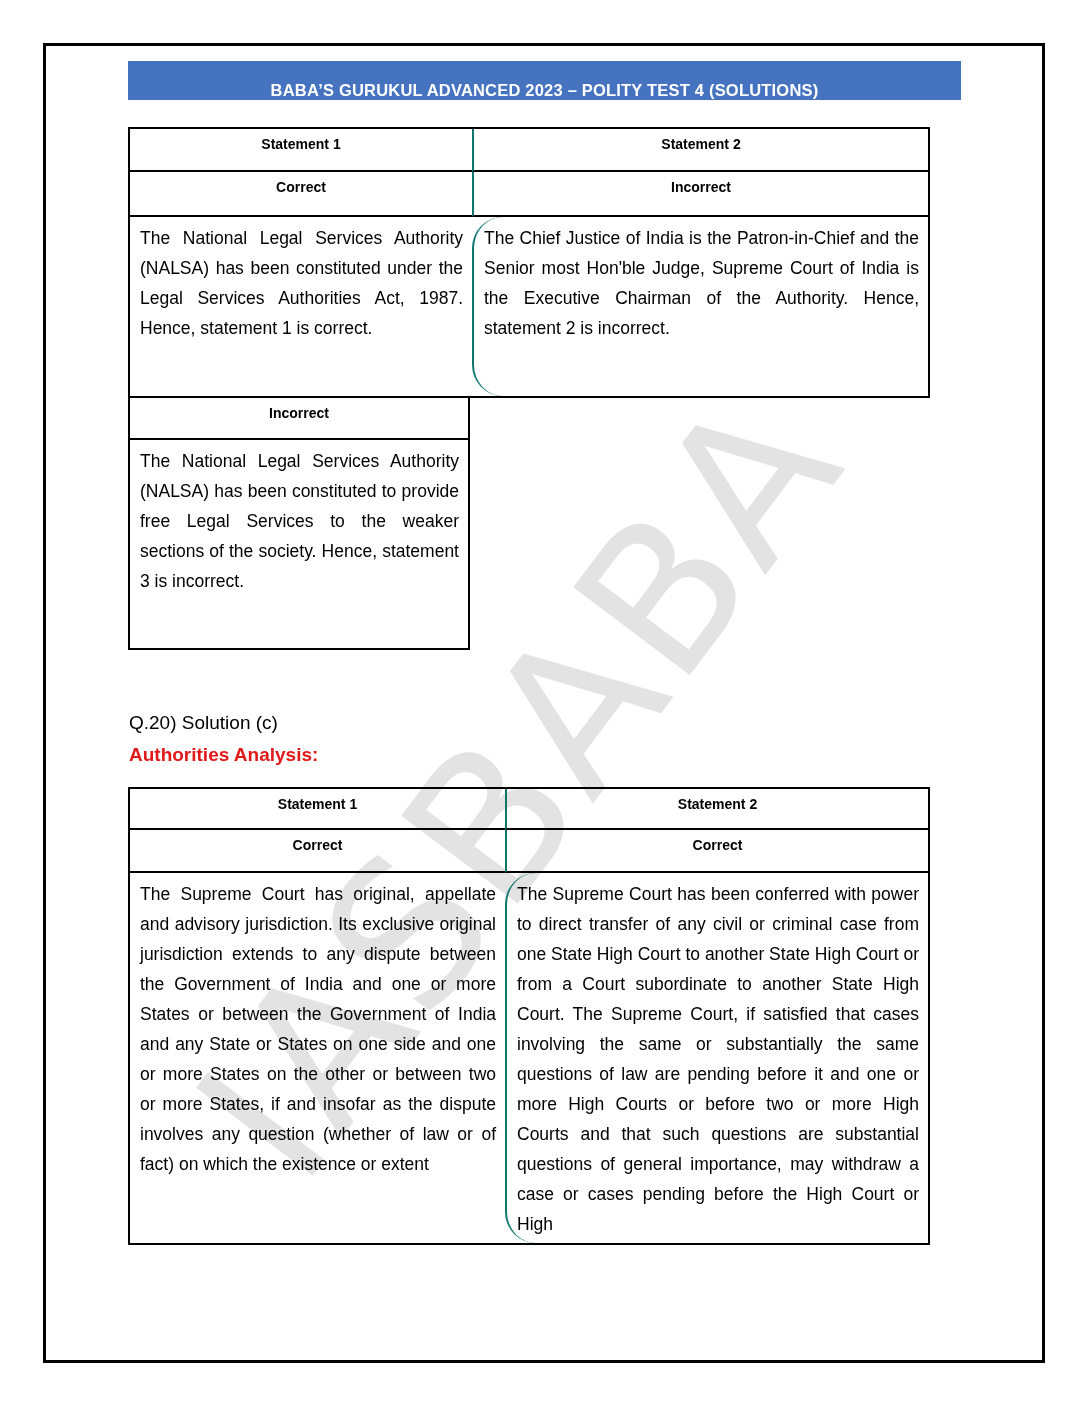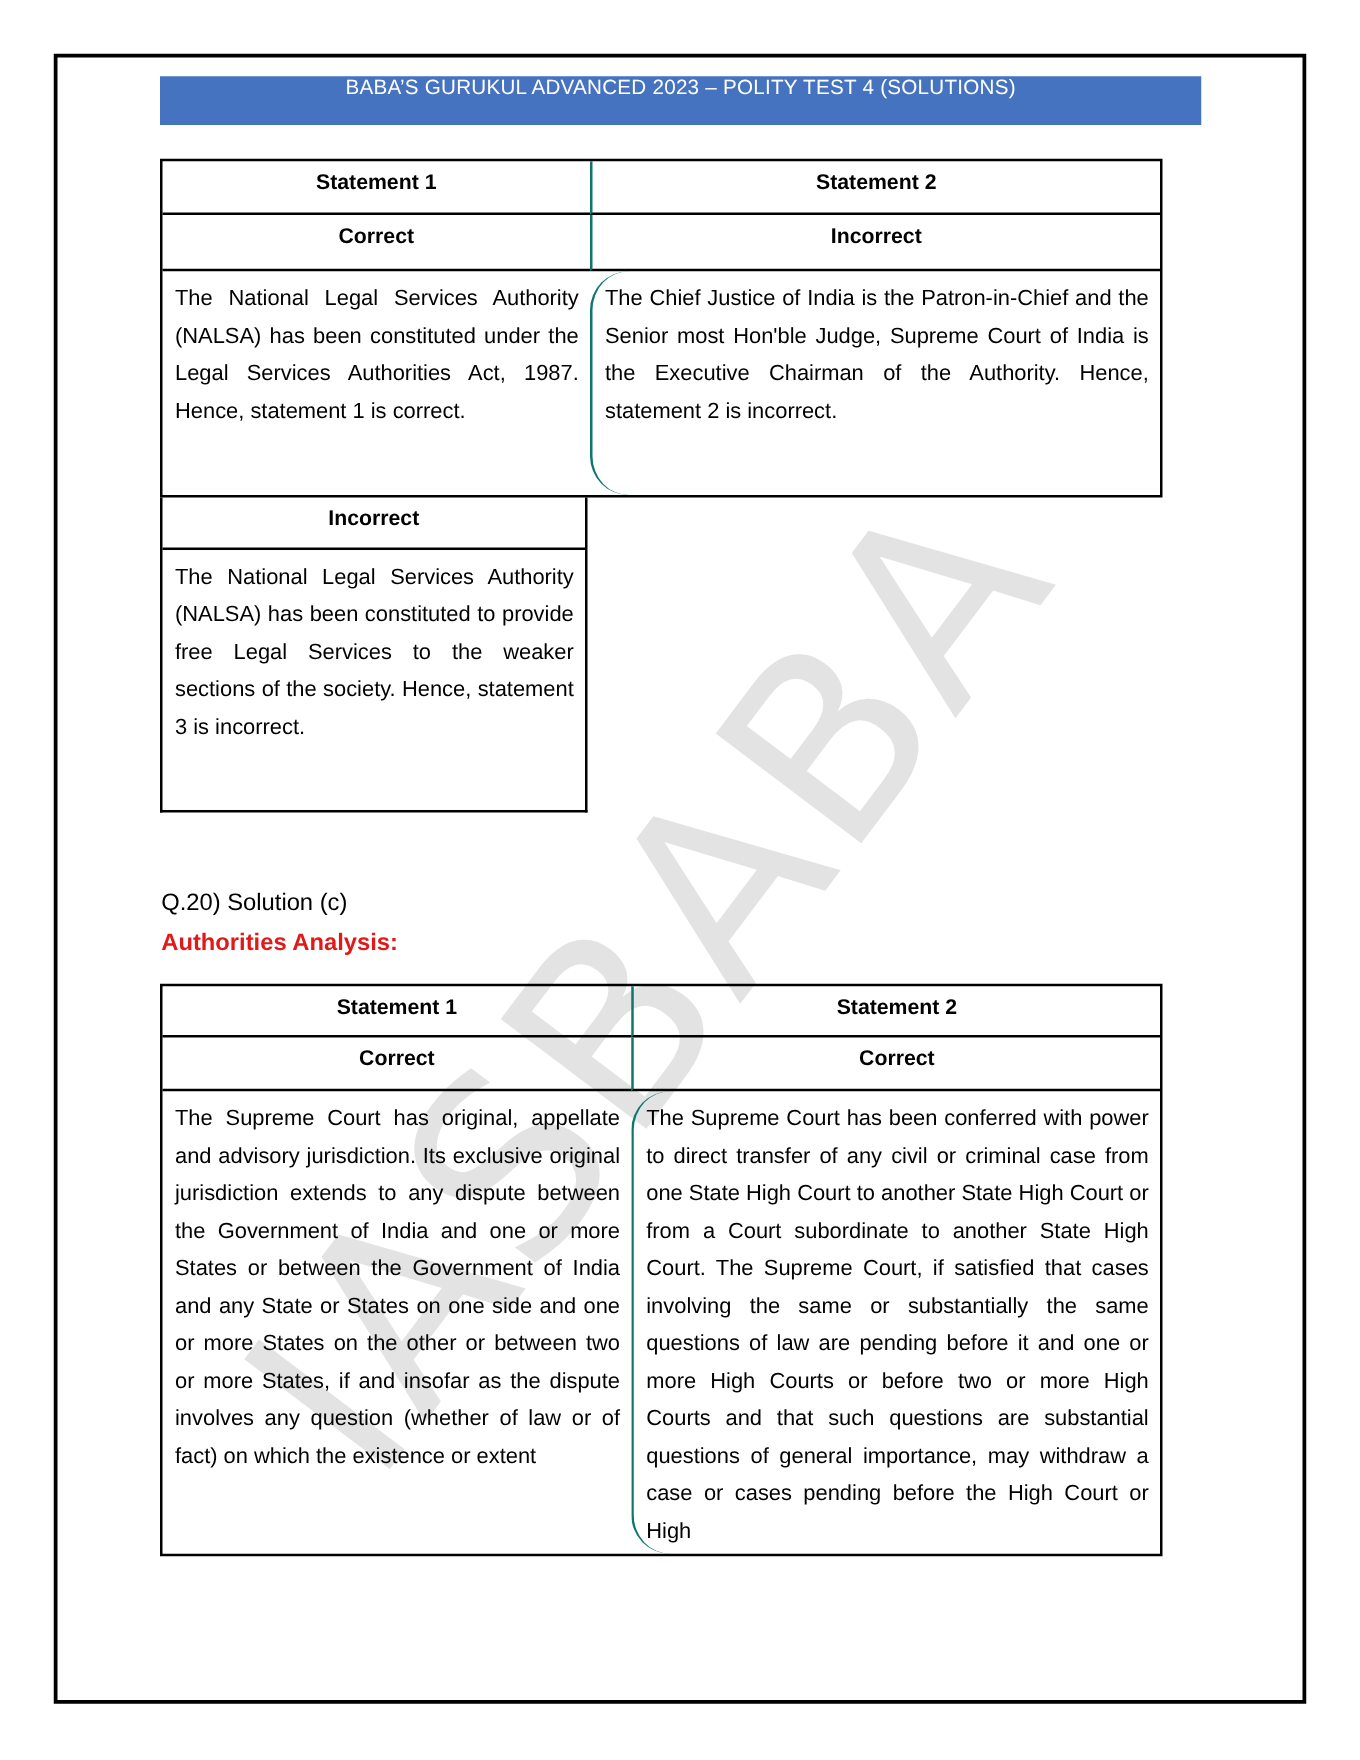--- a/index.html
+++ b/index.html
@@ -6,22 +6,22 @@
   body{
     width:1088px;height:1408px;background:#ffffff;position:relative;
     font-family:"Liberation Sans", sans-serif;color:#000;overflow:hidden;
   }
   .page-frame{
     position:absolute;left:43px;top:43px;width:1002px;height:1320px;
     border:3px solid #000;box-sizing:border-box;background:transparent;z-index:1;
   }
   .banner{
     position:absolute;left:128px;top:61px;width:833px;height:39px;
-    background:#4673c0;color:#fff;display:flex;align-items:flex-start;justify-content:center;
-    font-weight:normal;font-size:16.5px;letter-spacing:.2px;z-index:3;
+    background:#4673c0;color:#fff;display:flex;align-items:flex-end;justify-content:center;
+    font-weight:bold;font-size:16.5px;letter-spacing:.2px;z-index:3;
   }
   .watermark{
     position:absolute;left:520px;top:785px;
     transform:translate(-50%,-50%) rotate(-53deg);
     font-family:"DejaVu Sans", sans-serif;font-weight:400;
     font-size:200px;letter-spacing:6px;color:#e3e3e3;white-space:nowrap;
     z-index:2;user-select:none;
   }
   .tbl{
     position:absolute;display:grid;box-sizing:border-box;
@@ -30,21 +30,21 @@
   #table1{left:128px;top:127px;width:802px;height:271px;
     grid-template-columns:342px 1fr;grid-template-rows:43px 45px 1fr;}
   #table1b{left:128px;top:398px;width:342px;height:252px;
     grid-template-rows:42px 45px 1fr;border-top:none;}
   #table2{left:128px;top:787px;width:802px;height:458px;
     grid-template-columns:375px 1fr;grid-template-rows:41px 43px 1fr;}
   .cell{box-sizing:border-box;background:transparent;}
   .bl{border-left:2px solid #0f766e;}
   .bb{border-bottom:2px solid #000;}
   .hdr{
-    font-weight:bold;font-size:17px;display:flex;justify-content:center;
+    font-weight:bold;font-size:14px;display:flex;justify-content:center;
     align-items:flex-start;padding-top:7px;
   }
   .body-cell{
     font-size:17.5px;line-height:30px;text-align:justify;
     padding:6px 9px 0 10px;
     border-radius:31px;
   }
   .q-label{
     position:absolute;left:129px;top:712px;font-size:19px;z-index:4;
   }

